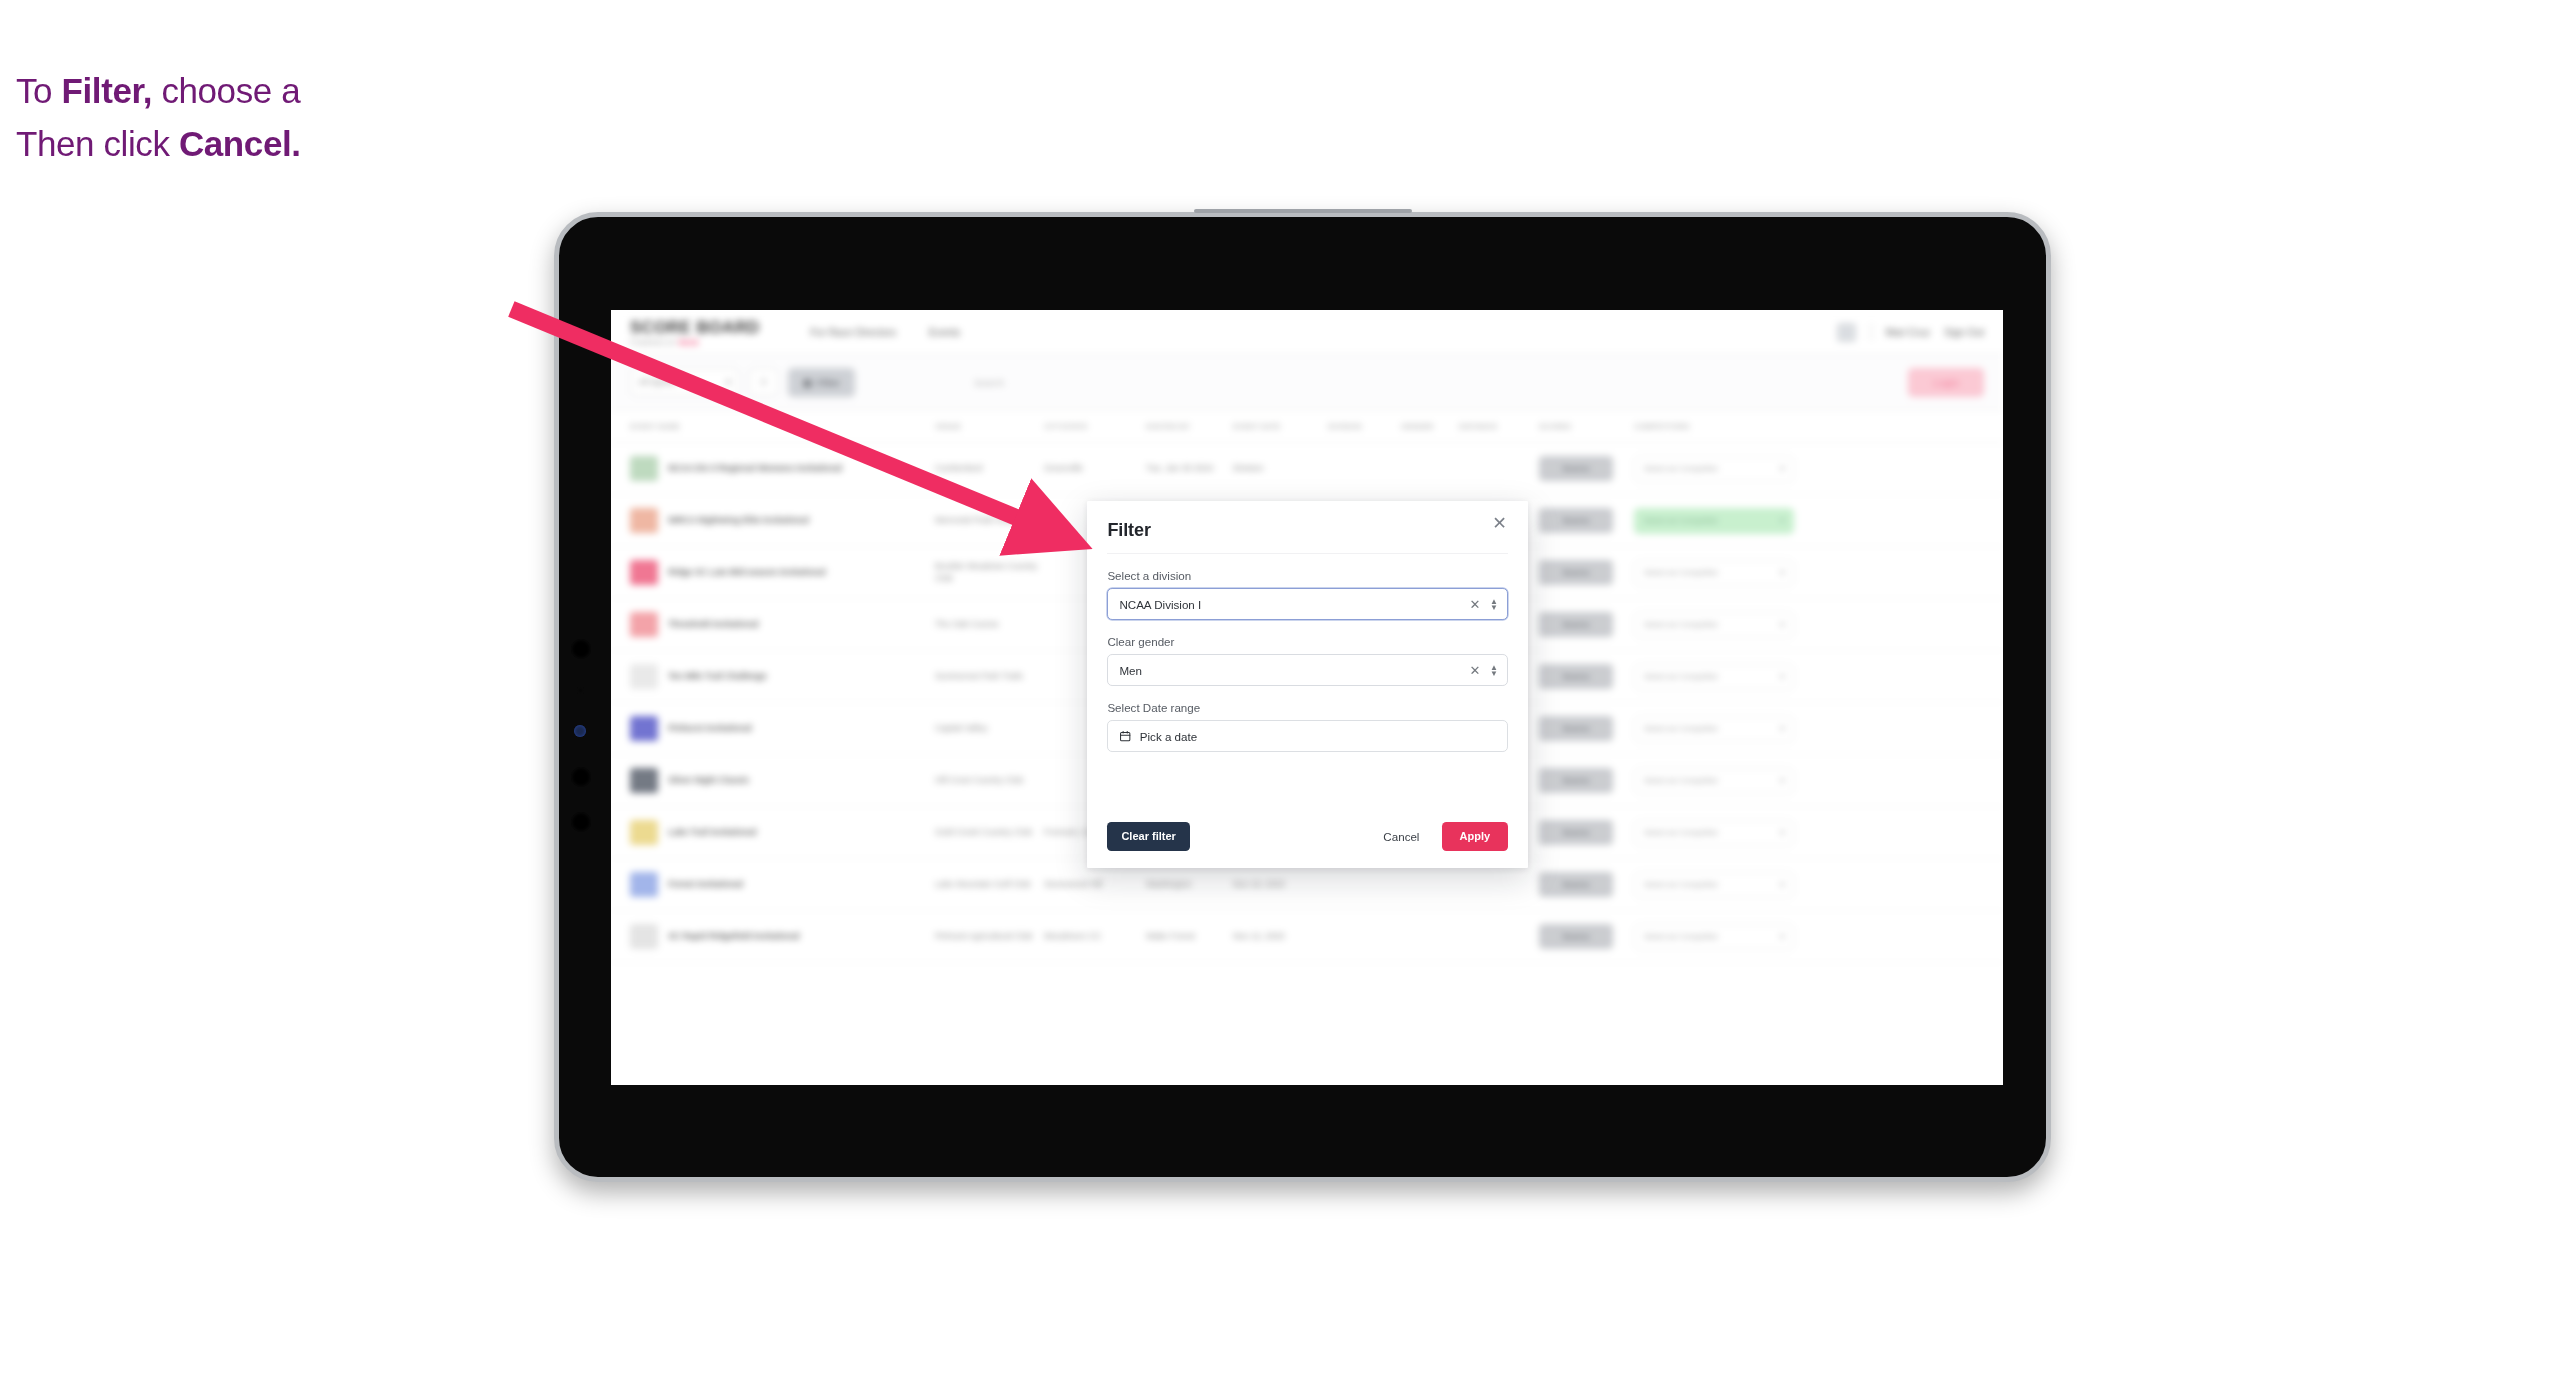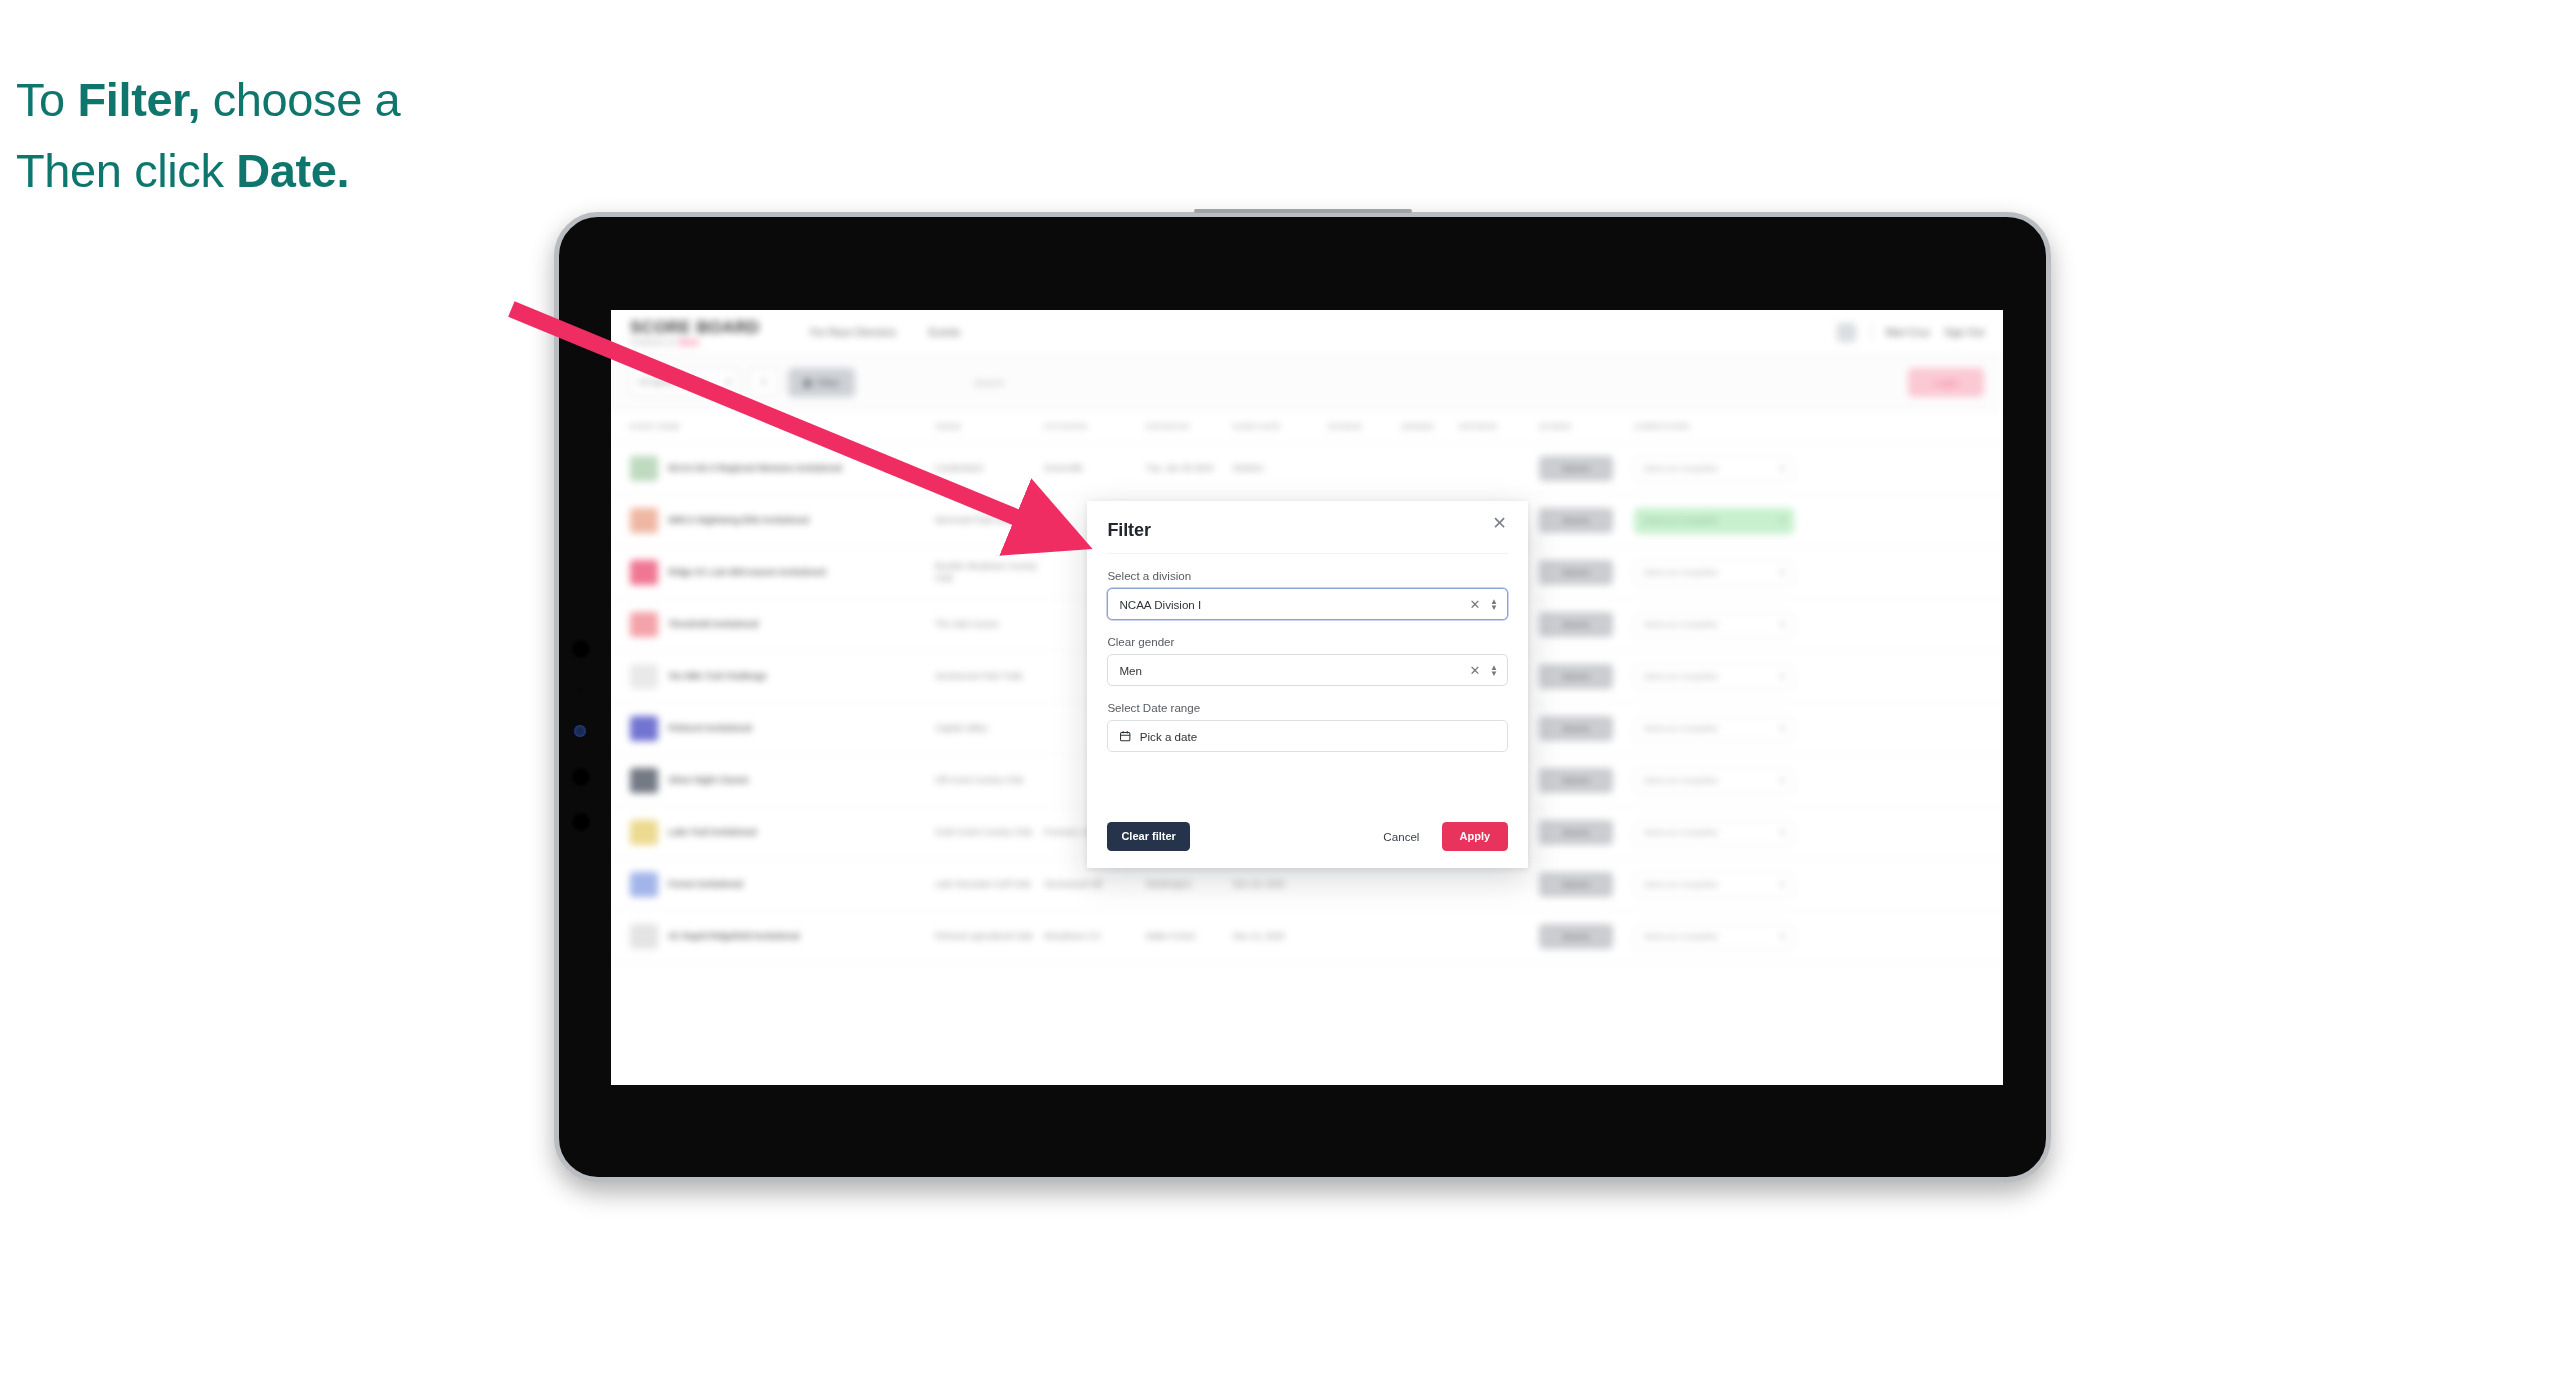--- a/index.html
+++ b/index.html
@@ -7,21 +7,21 @@
     width: 2576px; height: 1386px;
     background: #ffffff;
     font-family: "Liberation Sans", sans-serif;
     overflow: hidden;
   }
   #stage { position: relative; width: 2576px; height: 1386px; background: #fff; }
 
   
   #instructions {
     position: absolute; left: 16px; top: 64px; width: 553px;
-    font-size: 47px; line-height: 1.52; color: #0f766e;
+    font-size: 35px; line-height: 1.52; color: #701a75;
     letter-spacing: -0.4px;
   }
   #instructions .ln { white-space: nowrap; }
   #instructions b { font-weight: 700; }
 
   
   #tablet {
     position: absolute; left: 554px; top: 212px;
     width: 1497px; height: 970px;
     background: #0a0a0a;
@@ -196,21 +196,21 @@
   
   #arrow { position: absolute; left: 0; top: 0; width: 2576px; height: 1386px; pointer-events: none; }
 </style>
 </head>
 <body>
 
 <div id="stage">
 
   <div id="instructions">
       <div class="ln"><span>To </span><b>Filter,</b><span> choose a</span></div>
-      <div class="ln"><span>Then click </span><b>Date.</b></div>
+      <div class="ln"><span>Then click </span><b>Cancel.</b></div>
     </div>
 
   <div id="tablet">
     <div class="lens l1"></div>
     <div class="lens l2"></div>
     <div class="lens l3"></div>
     <div class="lens l4"></div>
     <div class="lens l5"></div>
 
     <div id="screen">

